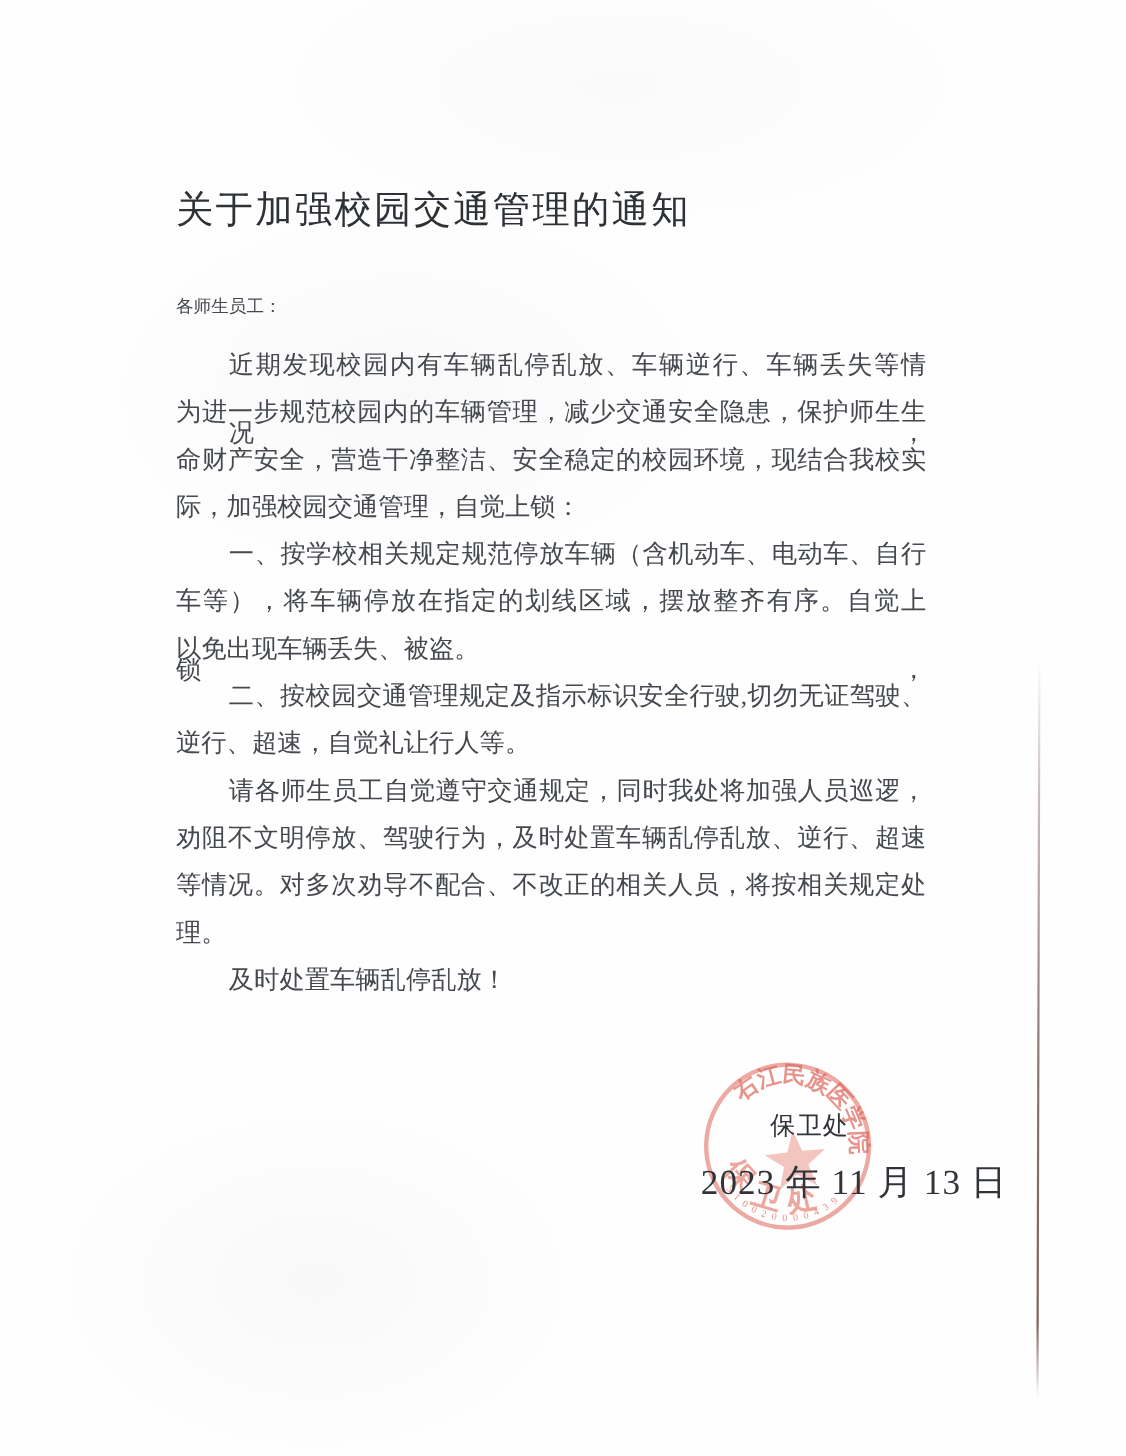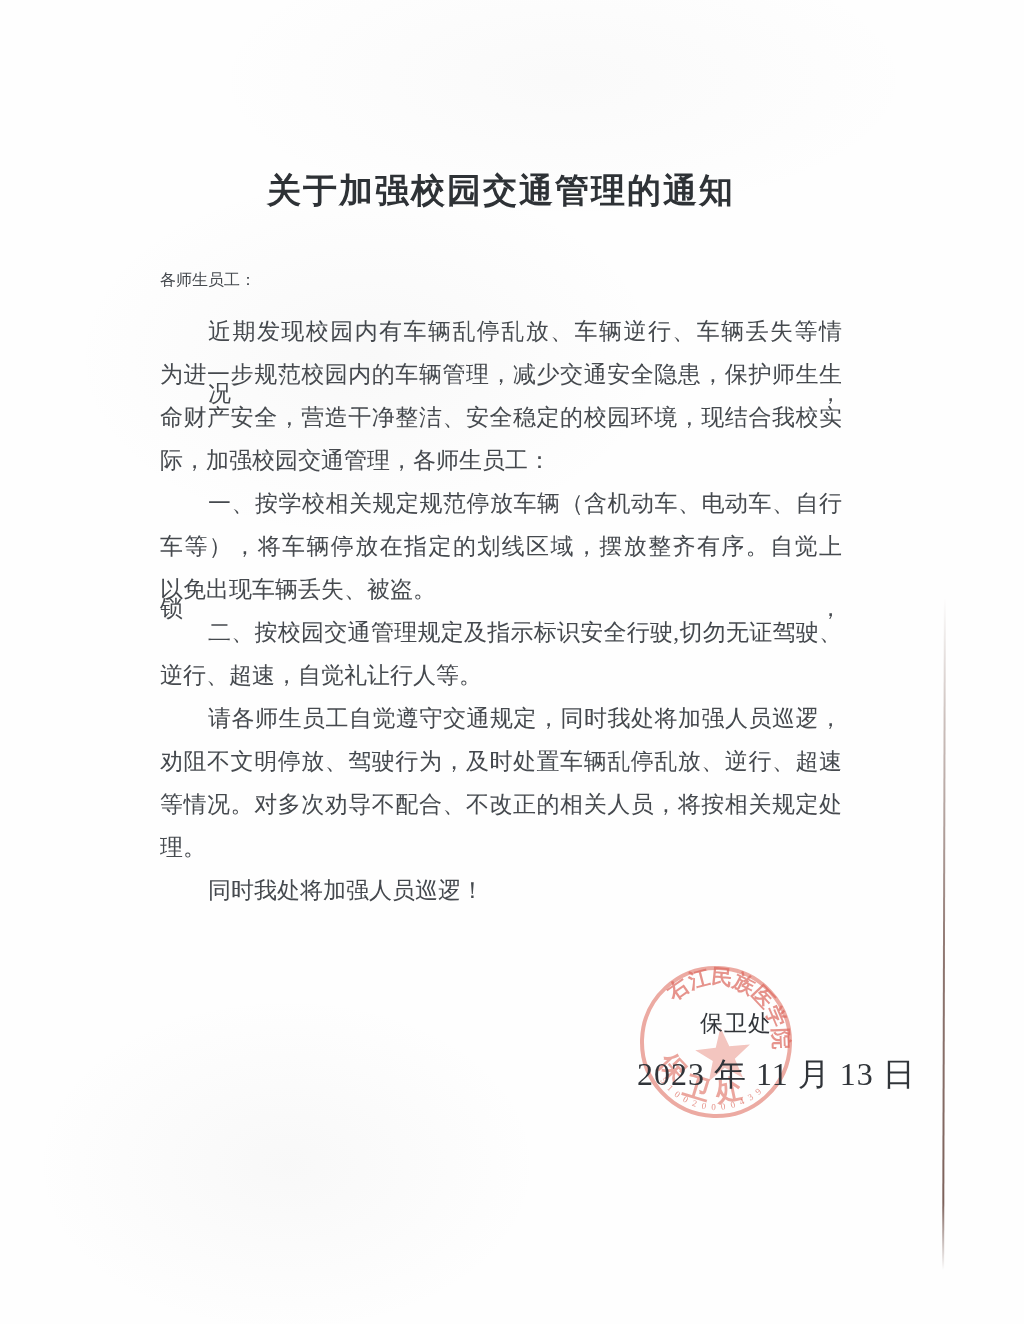--- a/index.html
+++ b/index.html
@@ -14,22 +14,22 @@
     position:absolute;inset:0;
     background:
       radial-gradient(ellipse 420px 260px at 36% 27%, rgba(150,150,150,0.05), rgba(150,150,150,0) 70%),
       radial-gradient(ellipse 360px 240px at 28% 88%, rgba(150,150,150,0.055), rgba(150,150,150,0) 70%),
       radial-gradient(ellipse 500px 200px at 55% 6%, rgba(150,150,150,0.04), rgba(150,150,150,0) 70%),
       #fefefe;
   }
   .doc-title{
     position:absolute;
     left:160px;width:682px;top:168px;
-    text-align:center;
-    font-size:34px;font-weight:700;
+    text-align:left;
+    font-size:34px;font-weight:400;
     letter-spacing:2px;
     color:#2e3236;
     white-space:nowrap;
   }
   .salutation{
     position:absolute;
     left:160px;top:258px;width:682px;
     height:43px;line-height:43px;
     font-size:16px;color:#45494e;
   }
@@ -92,31 +92,31 @@
 <div class="page">
 
   <div class="doc-title">关于加强校园交通管理的通知</div>
 
   <div class="salutation">各师生员工：</div>
 
   <div class="body-lines">
       <div class="line full indent">近期发现校园内有车辆乱停乱放、车辆逆行、车辆丢失等情况，</div>
       <div class="line full">为进一步规范校园内的车辆管理，减少交通安全隐患，保护师生生</div>
       <div class="line full">命财产安全，营造干净整洁、安全稳定的校园环境，现结合我校实</div>
-      <div class="line">际，加强校园交通管理，各师生员工：</div>
+      <div class="line">际，加强校园交通管理，自觉上锁：</div>
       <div class="line full indent">一、按学校相关规定规范停放车辆（含机动车、电动车、自行</div>
       <div class="line full">车等），将车辆停放在指定的划线区域，摆放整齐有序。自觉上锁，</div>
       <div class="line">以免出现车辆丢失、被盗。</div>
       <div class="line full indent">二、按校园交通管理规定及指示标识安全行驶,切勿无证驾驶、</div>
       <div class="line">逆行、超速，自觉礼让行人等。</div>
       <div class="line full indent">请各师生员工自觉遵守交通规定，同时我处将加强人员巡逻，</div>
       <div class="line full">劝阻不文明停放、驾驶行为，及时处置车辆乱停乱放、逆行、超速</div>
       <div class="line full">等情况。对多次劝导不配合、不改正的相关人员，将按相关规定处</div>
       <div class="line">理。</div>
-      <div class="line indent">同时我处将加强人员巡逻！</div>
+      <div class="line indent">及时处置车辆乱停乱放！</div>
     </div>
 
   <svg class="seal" viewBox="0 0 200 200">
     <defs>
       <path id="arcTop" d="M 56.9 61.2 A 58 58 0 0 1 156.7 112.1" fill="none"></path>
       <path id="arcBottom" d="M 44.3 139 A 68 68 0 0 0 155.7 139" fill="none"></path>
     </defs>
     <circle cx="100" cy="100" r="74" fill="none" stroke="rgba(223,113,100,0.6)" stroke-width="4"></circle>
     <polygon points="108,85.0 114.8,104.6 135.5,105.1 119.0,117.6 125.1,137.4 108,125.6 90.9,137.4 96.9,117.6 80.5,105.1 101.2,104.6" transform="rotate(-8 108 114)" fill="rgba(232,140,128,0.5)"></polygon>
     <text font-size="21" font-weight="bold" letter-spacing="1" fill="rgba(220,105,95,0.72)">

